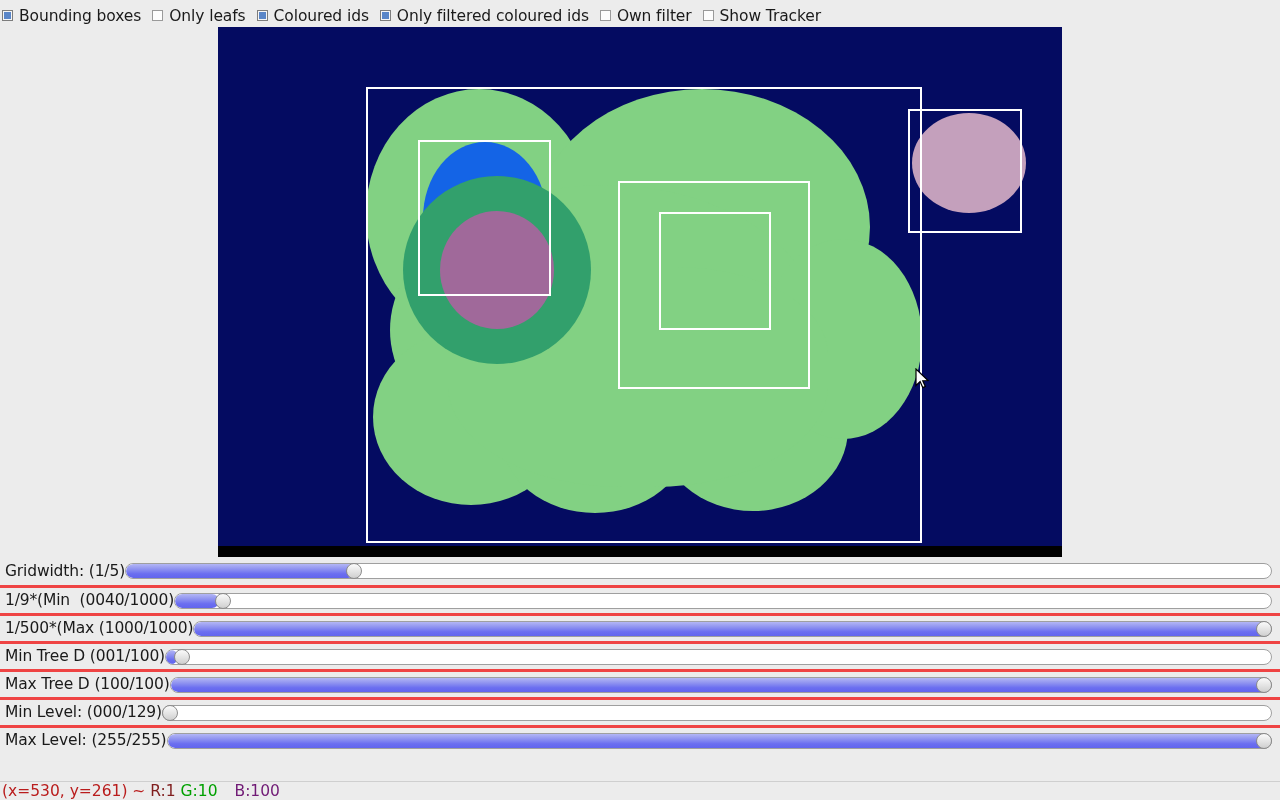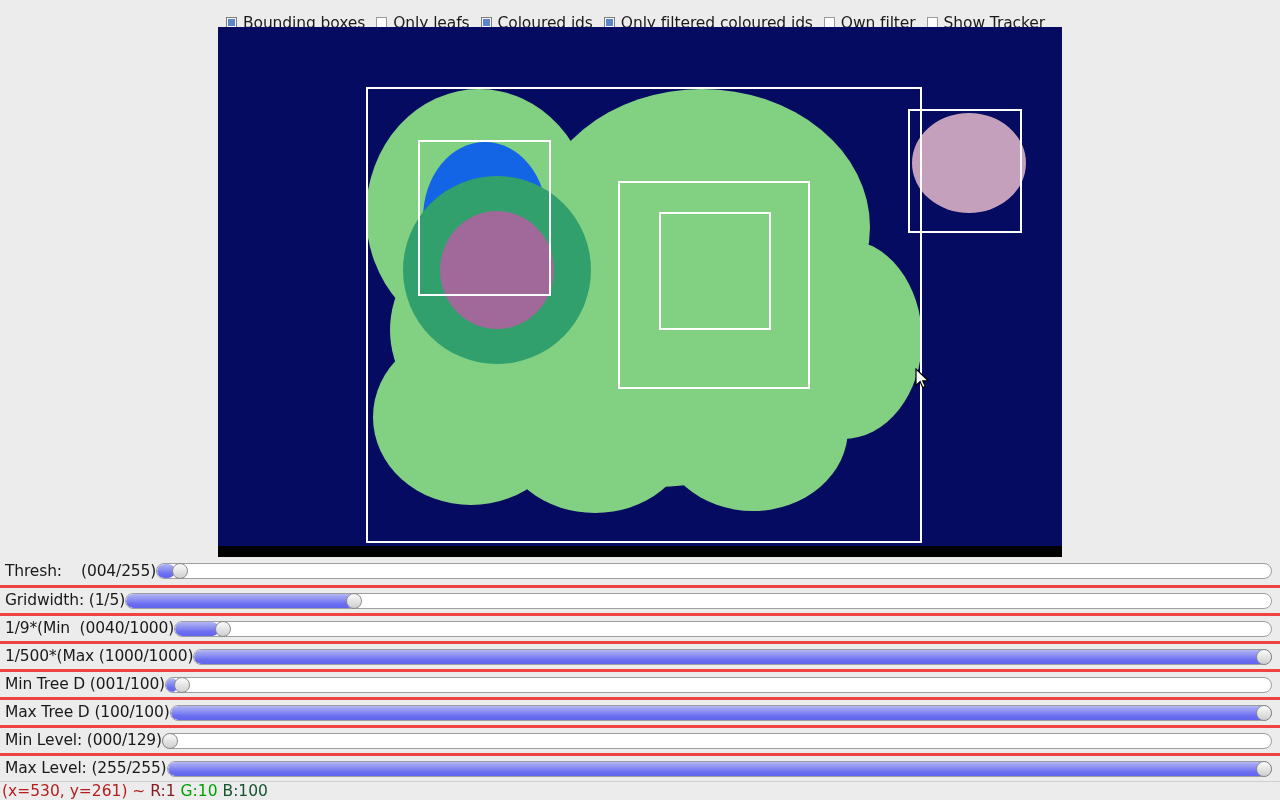--- a/index.html
+++ b/index.html
@@ -12,29 +12,28 @@
     height: 800px;
     position: relative;
     overflow: hidden;
     font-family: "DejaVu Sans", "Liberation Sans", sans-serif;
     color: #1a1a1a;
   }
 
   
   #toolbar {
     position: absolute;
-    left: 0; top: 9px;
+    left: 0; top: 2px;
     width: 1280px;
     height: 27px;
     background: #ececec;
     display: flex;
     align-items: center;
     padding-left: 2px;
     box-sizing: border-box;
-    justify-content: center;
   }
   .cb-group {
     display: flex;
     align-items: center;
     margin-right: 11px;
     white-space: nowrap;
   }
   .cb-box {
     width: 11px;
     height: 11px;
@@ -199,21 +198,21 @@
     font-size: 15.5px;
     line-height: 19px;
     padding-left: 2px;
     box-sizing: border-box;
     white-space: nowrap;
     overflow: hidden;
   }
   .st-coord { color: #b91c1c; }
   .st-r { color: #7f1d1d; }
   .st-g { color: #00a000; }
-  .st-b { color: #14532d; }
+  .st-b { color: #701a75; margin-left: 12px; }
   .st-sep { color: #111111; }
 </style>
 </head>
 <body>
 
 <div id="toolbar">
 
   <div class="cb-group">
     <span class="cb-box checked"></span>
     <span class="cb-label">Bounding boxes</span>
@@ -278,29 +277,20 @@
       <svg width="16" height="24" viewBox="0 0 16 24">
         <path d="M1,1 L1,17.5 L5.1,13.6 L7.8,19.6 L10.3,18.4 L7.7,12.7 L13,12.5 Z" fill="#ffffff" stroke="#000000" stroke-width="1.2" stroke-linejoin="miter"></path>
       </svg>
     </div>
 
   </div>
 </div>
 
 <div id="sliders">
 
-  <div class="slider-row">
-    <span class="slider-label">Thresh:    (004/255)</span>
-    <div class="track-outer">
-      <div class="slider-track">
-        <div class="slider-fill" style="width:1.6%;"></div>
-      </div>
-      <div class="slider-handle" style="left:calc(1.6% - 2px); top:1px;"></div>
-    </div>
-  </div>
 
   <div class="slider-row">
     <span class="slider-label">Gridwidth: (1/5)</span>
     <div class="track-outer">
       <div class="slider-track">
         <div class="slider-fill" style="width:20%;"></div>
       </div>
       <div class="slider-handle" style="left:calc(20% - 8px); top:1px;"></div>
     </div>
   </div>

